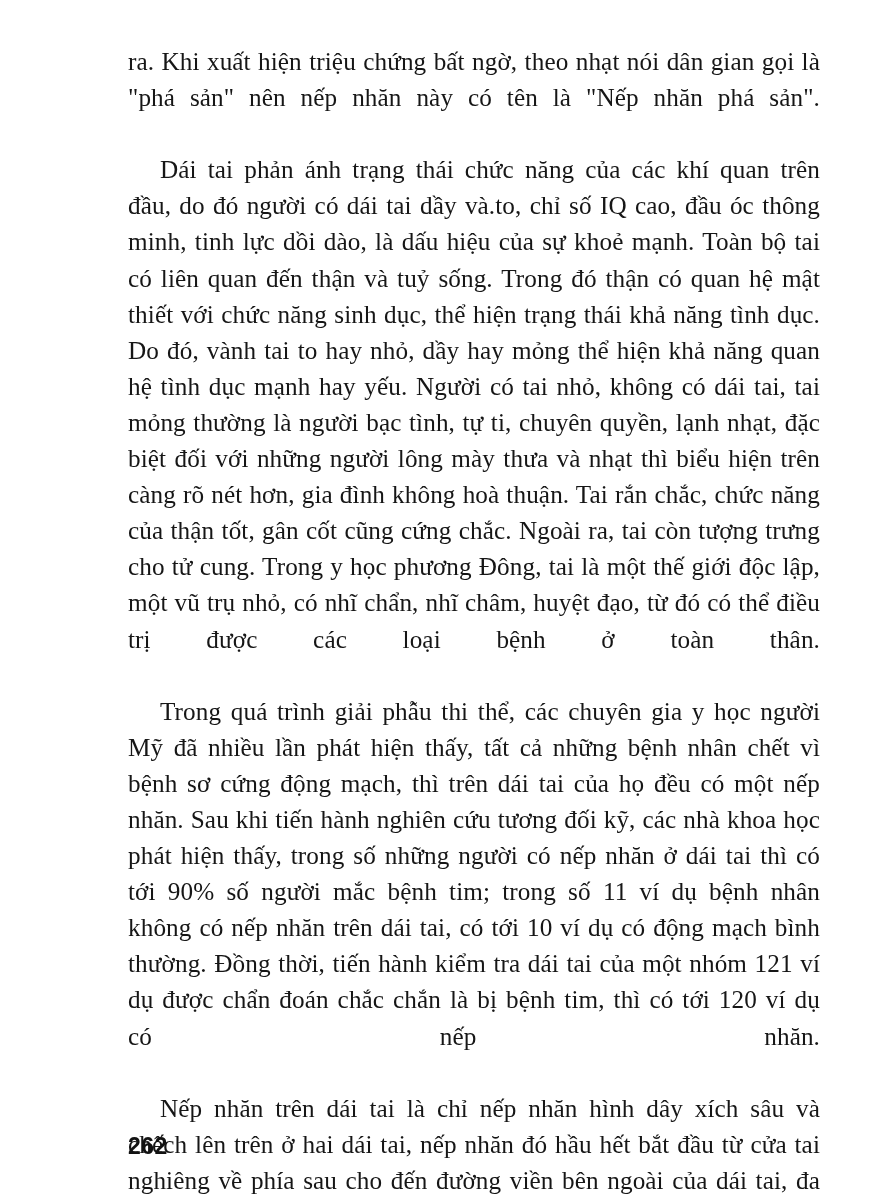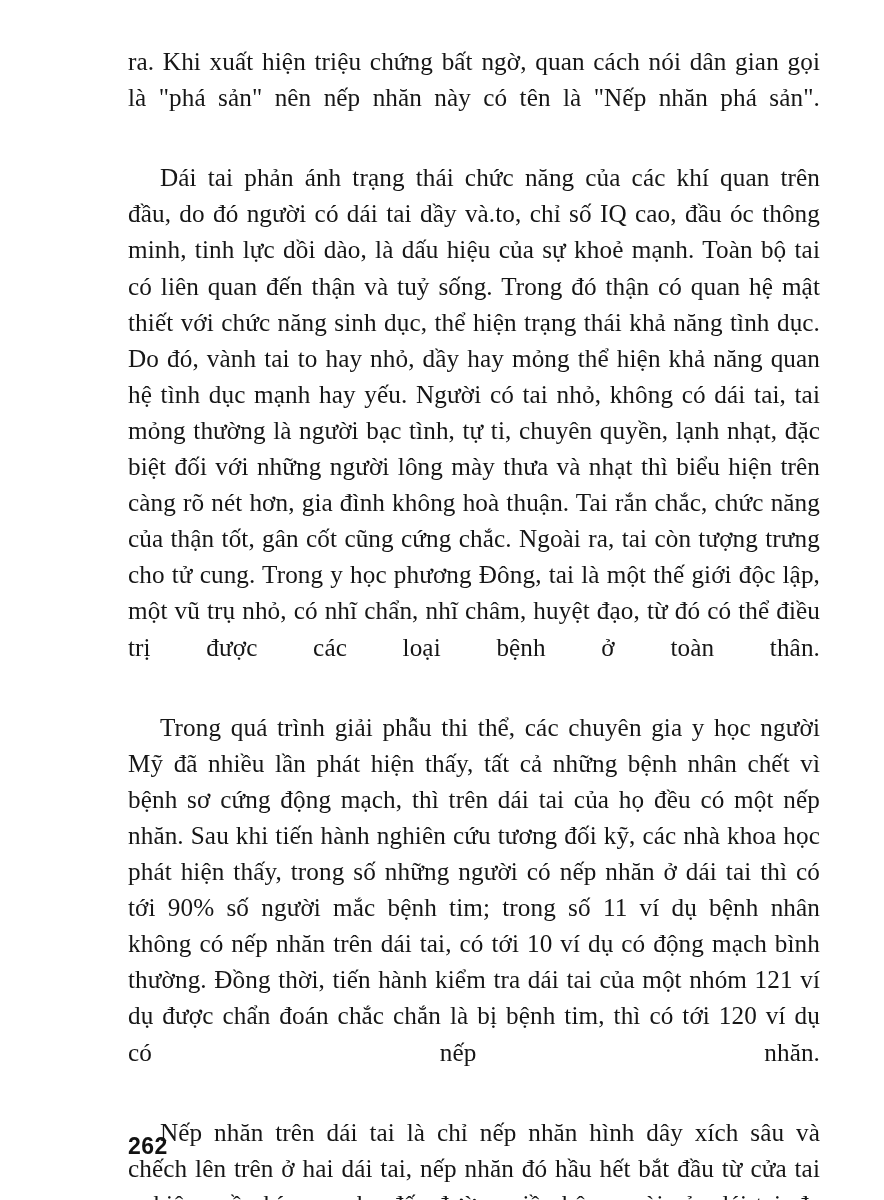--- a/index.html
+++ b/index.html
@@ -34,21 +34,20 @@
     color: #161616;
     text-align: justify;
     text-justify: inter-word;
     word-spacing: 0.02em;
     letter-spacing: 0.1px;
     hyphens: none;
     -webkit-hyphens: none;
   }
   p.para.indent {
     text-indent: 32px;
-    margin-top: 8px;
   }
   p.para.continuation {
     text-indent: 0;
   }
   
   p.para::after {
     content: "";
     display: inline-block;
     width: 100%;
   }
@@ -62,21 +61,21 @@
     letter-spacing: 0.4px;
     color: #121212;
   }
 </style>
 </head>
 <body>
 
 <div class="page">
 
   <div class="text-column">
-    <p class="para continuation">ra. Khi xuất hiện triệu chứng bất ngờ, quan cách nói dân gian gọi là "phá sản" nên nếp nhăn này có tên là "Nếp nhăn phá sản".</p>
+    <p class="para continuation">ra. Khi xuất hiện triệu chứng bất ngờ, theo nhạt nói dân gian gọi là "phá sản" nên nếp nhăn này có tên là "Nếp nhăn phá sản".</p>
     <p class="para indent">Dái tai phản ánh trạng thái chức năng của các khí quan trên đầu, do đó người có dái tai dầy và.to, chỉ số IQ cao, đầu óc thông minh, tinh lực dồi dào, là dấu hiệu của sự khoẻ mạnh. Toàn bộ tai có liên quan đến thận và tuỷ sống. Trong đó thận có quan hệ mật thiết với chức năng sinh dục, thể hiện trạng thái khả năng tình dục. Do đó, vành tai to hay nhỏ, dầy hay mỏng thể hiện khả năng quan hệ tình dục mạnh hay yếu. Người có tai nhỏ, không có dái tai, tai mỏng thường là người bạc tình, tự ti, chuyên quyền, lạnh nhạt, đặc biệt đối với những người lông mày thưa và nhạt thì biểu hiện trên càng rõ nét hơn, gia đình không hoà thuận. Tai rắn chắc, chức năng của thận tốt, gân cốt cũng cứng chắc. Ngoài ra, tai còn tượng trưng cho tử cung. Trong y học phương Đông, tai là một thế giới độc lập, một vũ trụ nhỏ, có nhĩ chẩn, nhĩ châm, huyệt đạo, từ đó có thể điều trị được các loại bệnh ở toàn thân.</p>
     <p class="para indent">Trong quá trình giải phẫu thi thể, các chuyên gia y học người Mỹ đã nhiều lần phát hiện thấy, tất cả những bệnh nhân chết vì bệnh sơ cứng động mạch, thì trên dái tai của họ đều có một nếp nhăn. Sau khi tiến hành nghiên cứu tương đối kỹ, các nhà khoa học phát hiện thấy, trong số những người có nếp nhăn ở dái tai thì có tới 90% số người mắc bệnh tim; trong số 11 ví dụ bệnh nhân không có nếp nhăn trên dái tai, có tới 10 ví dụ có động mạch bình thường. Đồng thời, tiến hành kiểm tra dái tai của một nhóm 121 ví dụ được chẩn đoán chắc chắn là bị bệnh tim, thì có tới 120 ví dụ có nếp nhăn.</p>
     <p class="para indent">Nếp nhăn trên dái tai là chỉ nếp nhăn hình dây xích sâu và chếch lên trên ở hai dái tai, nếp nhăn đó hầu hết bắt đầu từ cửa tai nghiêng về phía sau cho đến đường viền bên ngoài của dái tai, đa số là hình đường thẳng đơn (những nếp nhăn ngắn và không có hình dây xích thì không thuộc phạm vi này). Dái tai được tạo thành bởi tổ chức giống như tổ ong, không có xương, không có dây chằng và thịt, chất dinh dưỡng nuôi dái tai do động mạch phía sau tai cung cấp. Người mắc bệnh tim do độ kết dính trong máu tăng và động lực của mạch máu thay đổi nên rất dễ dẫn đến lượng máu cung cấp cho tổ chức dái tai không đủ, dái tai co lại, tạo thành nếp nhăn trên dái tai. Nếp nhăn trên dái tai cũng là dấu hiệu giúp phát hiện sớm bệnh tim.</p>
   </div>
 
   <div class="page-number">262</div>
 
 </div>
 
 </body></html>

